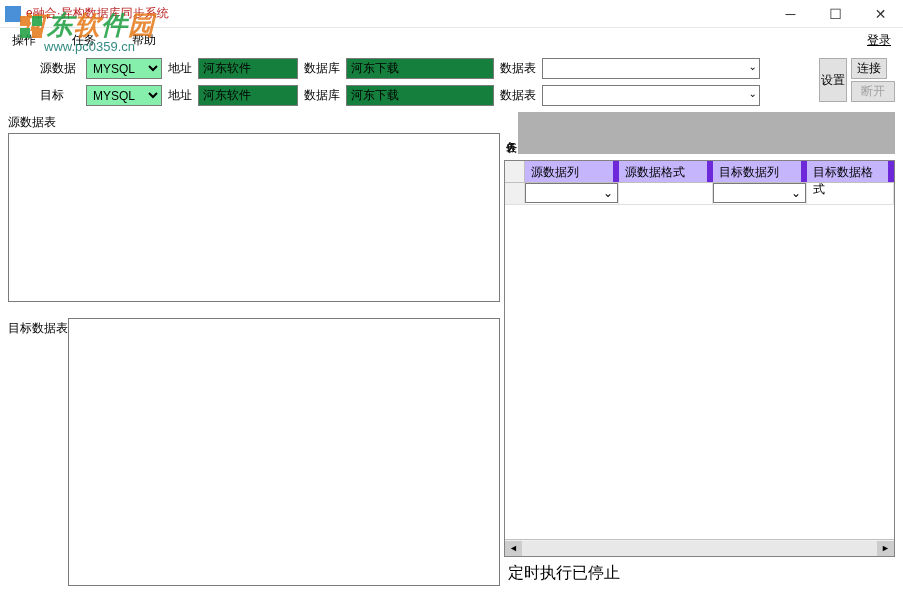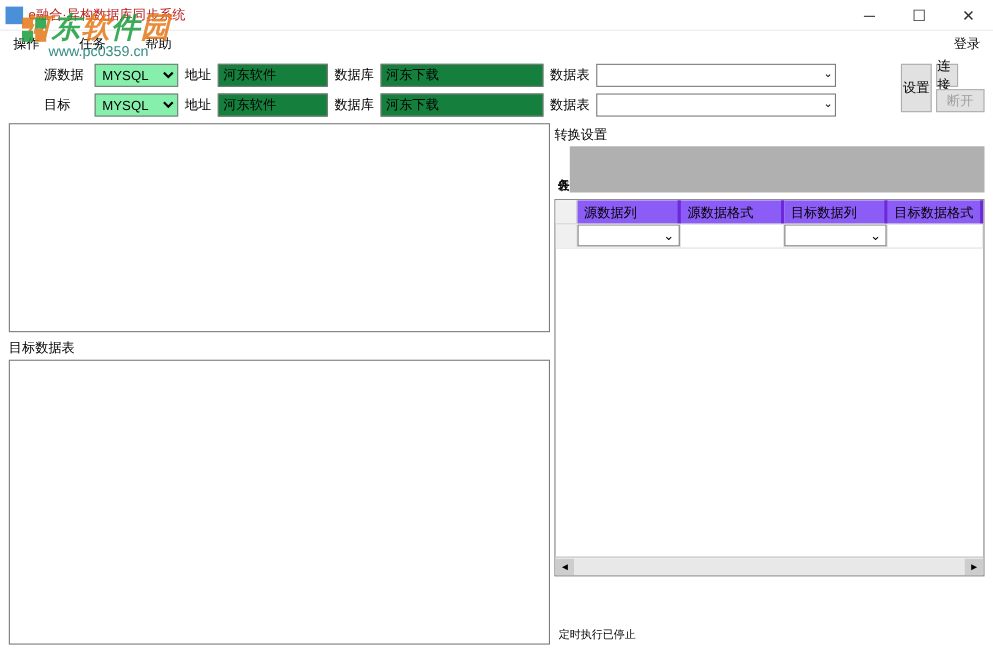--- a/index.html
+++ b/index.html
@@ -8,21 +8,21 @@
     .titlebar { height: 28px; background: #fff; display: flex; align-items: center; justify-content: space-between; border-bottom: 1px solid #e8e8e8; padding-left: 5px; }
     .titlebar-left { display: flex; align-items: center; gap: 5px; }
     .app-icon { width: 16px; height: 16px; background: #4a90d9; display: inline-block; }
     .titlebar-title { font-size: 12px; color: #b91c1c; }
     .titlebar-controls { display: flex; }
     .titlebar-btn { width: 45px; height: 28px; display: flex; align-items: center; justify-content: center; cursor: pointer; font-size: 14px; color: #333; }
     
     .menubar { height: 24px; display: flex; align-items: center; justify-content: space-between; padding: 0 8px; background: #fff; }
     .menubar-left { display: flex; gap: 28px; }
     .menu-item { cursor: pointer; padding: 2px 4px; }
-    .menubar-right { cursor: pointer; padding: 2px 4px; }
+    .menubar-right { cursor: pointer; padding: 2px 4px; text-decoration: underline; }
     
     .toolbar { padding: 6px 8px; display: flex; gap: 6px; align-items: flex-start; }
     .toolbar-left { display: flex; flex-direction: column; gap: 6px; }
     .toolbar-row { display: flex; align-items: center; gap: 6px; }
     .toolbar-label { width: 40px; text-align: left; margin-left: 32px; }
     .toolbar-select { width: 76px; height: 21px; border: 1px solid #7a7a7a; background: #86efac; font-size: 12px; padding: 0 2px; }
     .toolbar-input { height: 21px; border: 1px solid #7a7a7a; background: #15803d; font-size: 12px; padding: 0 4px; }
     .input-addr { width: 100px; }
     .input-db { width: 148px; }
     .toolbar-combo { width: 218px; height: 21px; border: 1px solid #7a7a7a; background: #fff; position: relative; }
@@ -32,43 +32,43 @@
     .btn { height: 44px; width: 28px; background: #e1e1e1; border: 1px solid #adadad; display: flex; align-items: center; justify-content: center; cursor: pointer; font-size: 12px; }
     .btn.disabled { color: #a0a0a0; cursor: default; background: #e1e1e1; }
     
     .content { display: flex; padding: 0 8px 8px 8px; gap: 4px; height: calc(594px - 28px - 24px - 60px); }
     .left-col { width: 492px; display: flex; flex-direction: column; }
     .right-col { flex: 1; display: flex; flex-direction: column; }
     
     .group-label { font-size: 12px; padding: 2px 0; }
     .listbox { border: 1px solid #7a7a7a; background: #fff; flex: 1; }
     .left-upper { height: 190px; display: flex; flex-direction: column; }
-    .left-lower { flex: 1; display: flex; flex-direction: column; margin-top: 4px; }
+    .left-lower { flex: 1; display: flex; flex-direction: row; margin-top: 16px; }
     
     .task-header { display: flex; background: #fff; }
     .task-label { width: 14px; writing-mode: vertical-rl; text-orientation: upright; font-size: 11px; padding: 2px 0; line-height: 1; display: flex; align-items: center; justify-content: center; }
     .task-bar { flex: 1; height: 42px; background: #b0b0b0; }
     
     .grid-container { border: 1px solid #828282; margin-top: 6px; flex: 1; display: flex; flex-direction: column; background: #fff; overflow: hidden; }
     .grid-header { display: flex; background: #fff; border-bottom: 1px solid #c0c0c0; height: 22px; }
-    .grid-header-cell { border-right: 3px solid #6d28d9; padding: 3px 6px; font-size: 12px; background: #8b5cf6; }
+    .grid-header-cell { border-right: 6px solid #6d28d9; padding: 3px 6px; font-size: 12px; background: #c4b5fd; }
     .rowheader-col { width: 20px; background: #f0f0f0; border-right: 1px solid #c0c0c0; }
     .col1 { width: 94px; }
     .col2 { width: 94px; }
     .col3 { width: 94px; }
     .col4 { flex: 1; }
     .grid-row { display: flex; height: 22px; border-bottom: 1px solid #e0e0e0; }
     .grid-cell { border-right: 1px solid #e0e0e0; position: relative; }
     .cell-combo { width: 100%; height: 20px; border: 1px solid #7a7a7a; background: #fff; display: flex; align-items: center; justify-content: flex-end; padding-right: 4px; }
     .grid-body { flex: 1; overflow: auto; position: relative; }
     .grid-scroll-h { height: 17px; background: #f0f0f0; border-top: 1px solid #c0c0c0; display: flex; align-items: center; }
     .scroll-arrow { width: 17px; height: 15px; background: #cdcdcd; display: flex; align-items: center; justify-content: center; font-size: 9px; }
     .scroll-track { flex: 1; height: 15px; background: #e8e8e8; }
     
-    .status-text { padding: 6px 4px 2px 4px; font-size: 10px; margin-top: 40px; }
+    .status-text { padding: 6px 4px 2px 4px; font-size: 16px; }
     
     .watermark { position: absolute; top: 8px; left: 20px; pointer-events: none; opacity: 0.85; z-index: 1000; }
     .watermark-main { font-size: 26px; font-weight: bold; font-style: italic; letter-spacing: 1px; }
     .wm-c1 { color: #e67817; }
     .wm-c2 { color: #1b9e3e; }
     .watermark-sub { font-size: 13px; color: #0f766e; margin-top: -4px; margin-left: 24px; }
     .watermark-icon { position: absolute; left: -2px; top: 6px; width: 30px; height: 30px; }
   </style>
 </head>
 <body>
@@ -132,38 +132,38 @@
       <div class="toolbar-combo">
           <span class="combo-arrow">⌄</span>
         </div>
     </div>
   </div>
   <div class="toolbar-right">
     <div style="display:flex;flex-direction:column;gap:0">
       <div class="btn" style="height:44px">设置</div>
     </div>
     <div style="display:flex;flex-direction:column;gap:2px">
-      <div class="btn" style="height:21px;width:20px">连接</div>
+      <div class="btn" style="height:21px;width:36px">连接</div>
       <div class="btn disabled" style="height:21px;width:44px">断开</div>
     </div>
   </div>
 </div>
 
 <div class="content">
   <div class="left-col">
     <div class="left-upper">
+      <div class="group-label">源数据表</div>
       <div class="listbox"></div>
     </div>
     <div class="left-lower">
       <div class="group-label">目标数据表</div>
       <div class="listbox"></div>
     </div>
   </div>
   <div class="right-col">
-    <div class="group-label">转换设置</div>
     <div class="task-header">
       <div class="task-label">任务表</div>
       <div class="task-bar"></div>
     </div>
     <div class="grid-container">
       <div class="grid-header">
         <div class="grid-header-cell rowheader-col"></div>
         <div class="grid-header-cell col1">源数据列</div>
         <div class="grid-header-cell col2">源数据格式</div>
         <div class="grid-header-cell col3">目标数据列</div>

